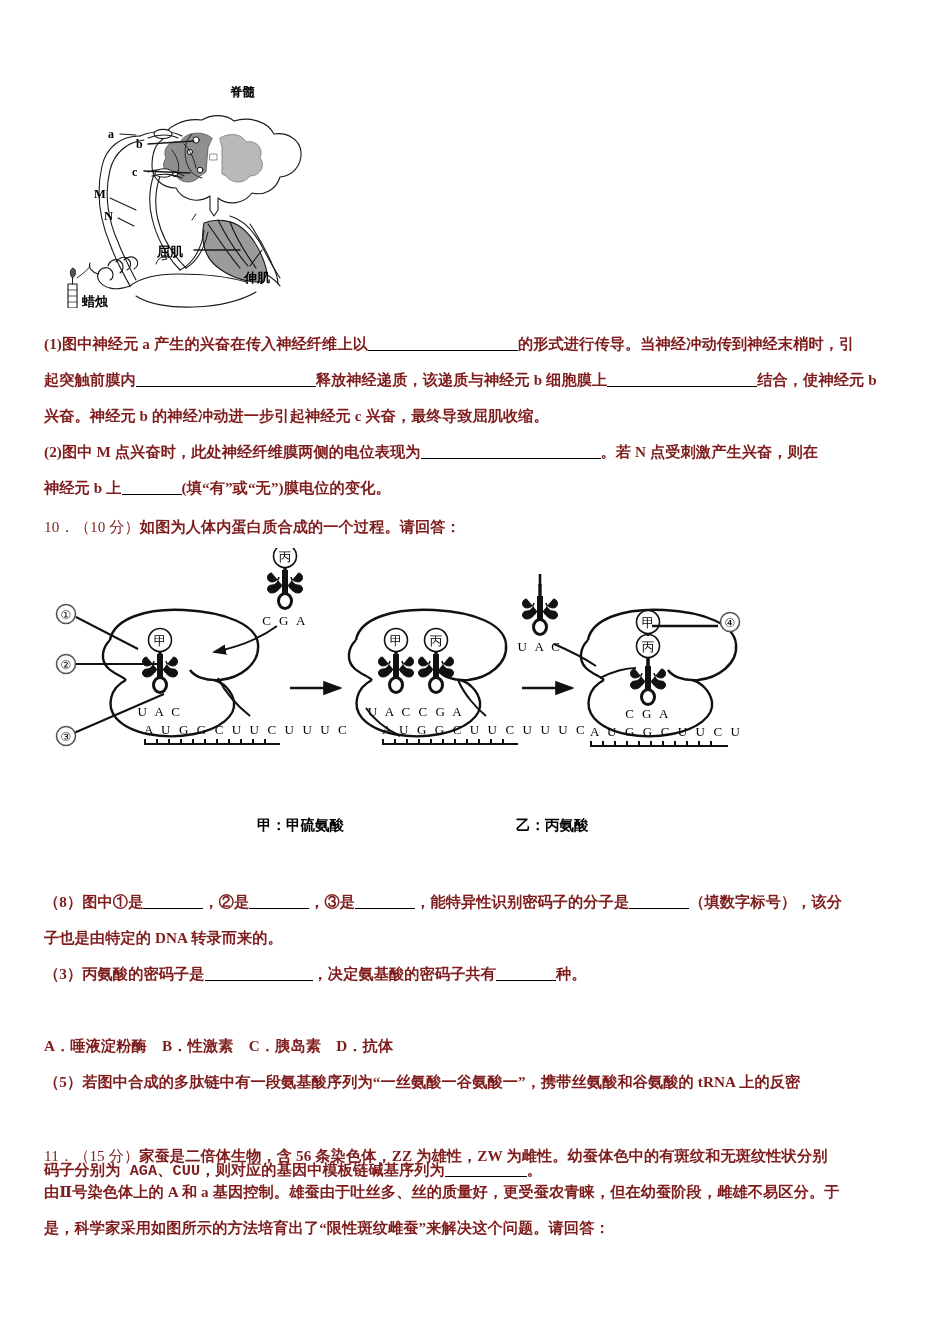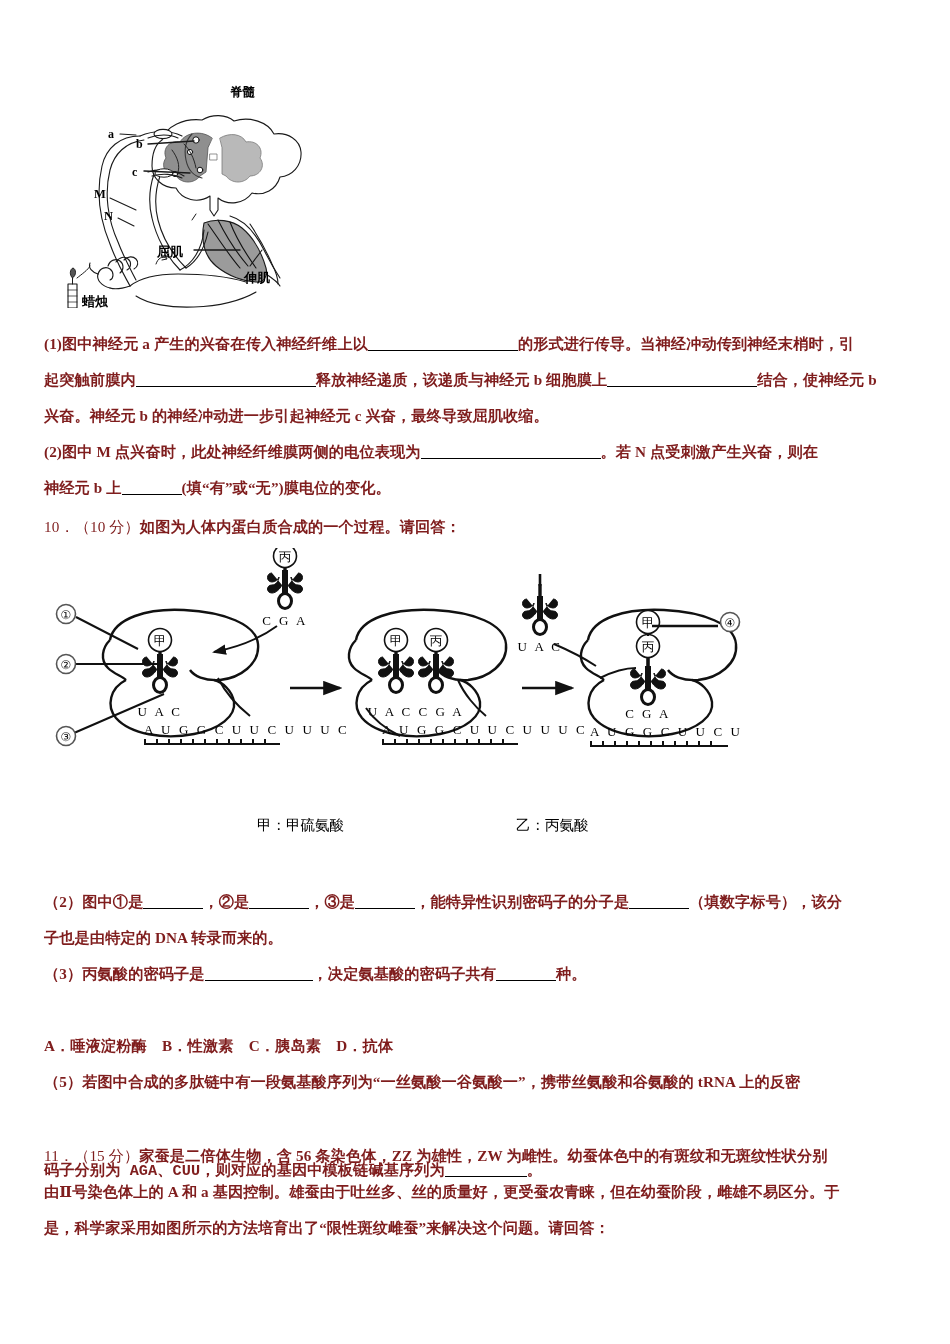--- a/index.html
+++ b/index.html
@@ -63,21 +63,21 @@
     left: 44px;
     top: 548px;
     width: 700px;
     height: 262px;
   }
   #fig-translation svg { display: block; }
 
   .fig-caption {
     position: absolute;
     font-size: 14.5px;
-    font-weight: normal;
+    font-weight: bold;
     white-space: nowrap;
   }
 </style>
 </head>
 <body>
 
 <div class="page">
 
   <div id="fig-reflex">
     <svg width="300" height="230" viewBox="0 0 300 230" xmlns="http://www.w3.org/2000/svg">
@@ -372,21 +372,21 @@
       <circle cx="686" cy="74" r="9.5" fill="#fff" stroke="#555" stroke-width="1.6"></circle>
       <text x="686" y="79" font-size="12" text-anchor="middle" font-family="Liberation Serif, serif" fill="#111">④</text>
     </svg>
   </div>
 
   <div class="fig-caption" style="left:257px; top:816px;">甲：甲硫氨酸</div>
   <div class="fig-caption" style="left:516px; top:816px;">乙：丙氨酸</div>
 
 
   <div class="para" style="left:44px; top:894px;">
-    <span>（2）图中①是</span><span class="blank b-sm"></span><span>，②是</span><span class="blank b-sm"></span><span>，③是</span><span class="blank b-sm"></span><span>，能特异性识别密码子的分子是</span><span class="blank b-sm"></span><span>（填数字标号），该分</span>
+    <span>（8）图中①是</span><span class="blank b-sm"></span><span>，②是</span><span class="blank b-sm"></span><span>，③是</span><span class="blank b-sm"></span><span>，能特异性识别密码子的分子是</span><span class="blank b-sm"></span><span>（填数字标号），该分</span>
   </div>
 
   <div class="para" style="left:44px; top:930px;">子也是由特定的 DNA 转录而来的。</div>
 
   <div class="para" style="left:44px; top:966px;">
     <span>（3）丙氨酸的密码子是</span><span class="blank b-lg"></span><span>，决定氨基酸的密码子共有</span><span class="blank b-sm"></span><span>种。</span>
   </div>
 
 
   <div class="para" style="left:44px; top:1038px;">A．唾液淀粉酶　B．性激素　C．胰岛素　D．抗体</div>

